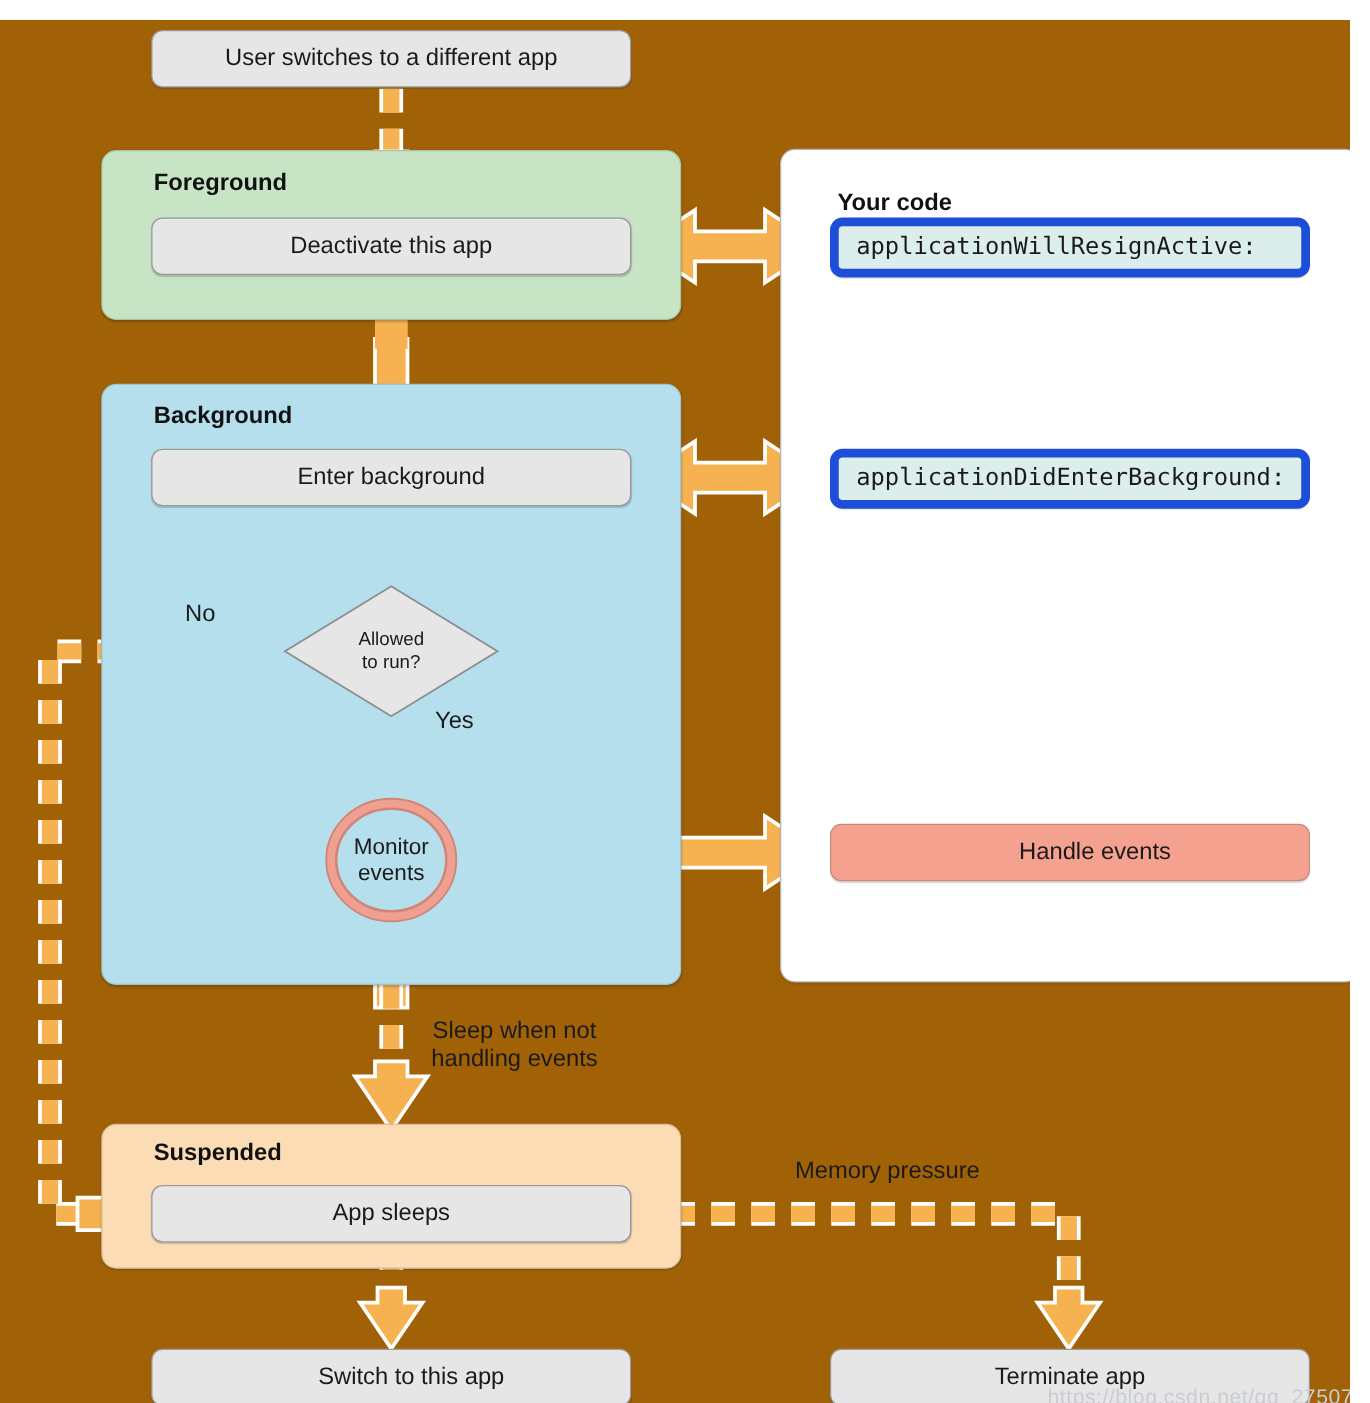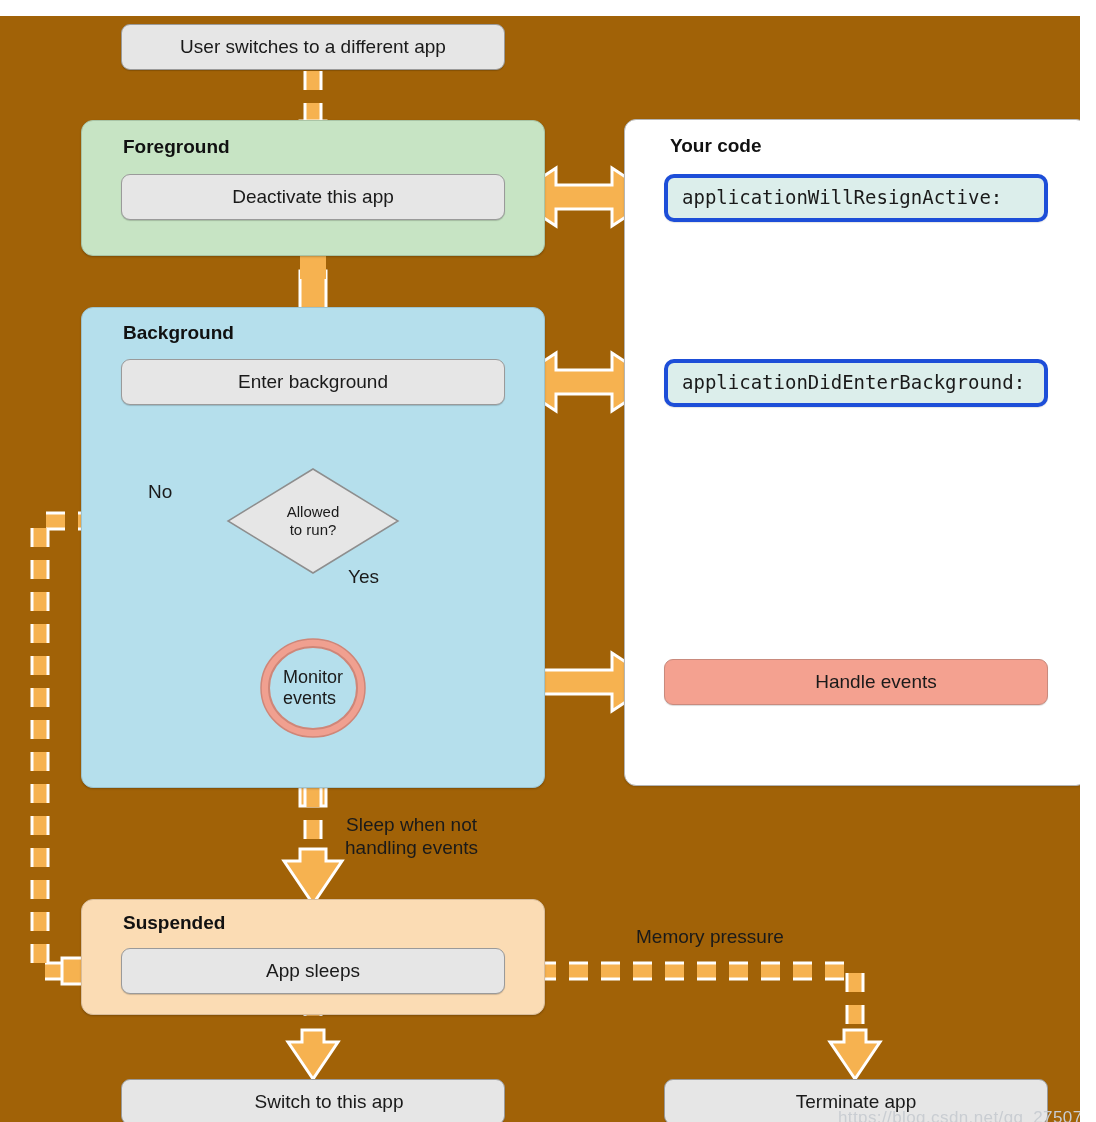--- a/index.html
+++ b/index.html
@@ -39,21 +39,21 @@
     text-align: center;
     line-height: 1.15;
   }
   .node.grey {
     background: #e6e6e6;
     border: 1px solid #9a9a9a;
     box-shadow: 0 1px 1px rgba(0,0,0,0.18);
   }
   .node.code {
     background: #dceeeb;
-    border: 4px solid #1d4ed8;
+    border: 7px solid #1d4ed8;
     border-radius: 10px;
     font-family: "DejaVu Sans Mono", monospace;
     font-size: 19px;
     justify-content: flex-start;
     padding-left: 14px;
     letter-spacing: 0px;
     box-shadow: 0 1px 1px rgba(0,0,0,0.10);
     align-items: center;
   }
   .node.salmon {
@@ -105,20 +105,21 @@
     position: absolute;
     display: flex;
     align-items: center;
     justify-content: center;
   }
   .ellipse-label {
     position: relative;
     z-index: 2;
     font-size: 18px;
     color: #1a1a1a;
+    text-align: center;
     line-height: 1.18;
     white-space: pre-line;
   }
 
   
   .edge-label {
     position: absolute;
     font-size: 19px;
     color: #1a1a1a;
     line-height: 1.2;
@@ -266,21 +267,21 @@
   <div class="edge-label" style="left:636px; top:910px;">Memory pressure</div>
 
   <div class="node grey" style="left:121px; top:1063px; width:384px; height:46px;padding-left:32px;">
     <span>Switch to this app</span>
   </div>
   <div class="node grey" style="left:664px; top:1063px; width:384px; height:46px;">
     <span>Terminate app</span>
   </div>
 
   <div class="panel plain" style="left:624px; top:103px; width:464px; height:667px;"></div>
-  <div class="panel-title" style="left:670px; top:119px;">Your code</div>
+  <div class="panel-title" style="left:670px; top:136px;">Your code</div>
 
   <div class="node code" style="left:664px; top:158px; width:384px; height:48px;">
     <span>applicationWillResignActive:</span>
   </div>
   <div class="node code" style="left:664px; top:343px; width:384px; height:48px;">
     <span>applicationDidEnterBackground:</span>
   </div>
   <div class="node salmon" style="left:664px; top:643px; width:384px; height:46px;">
     <span>Handle events</span>
   </div>

